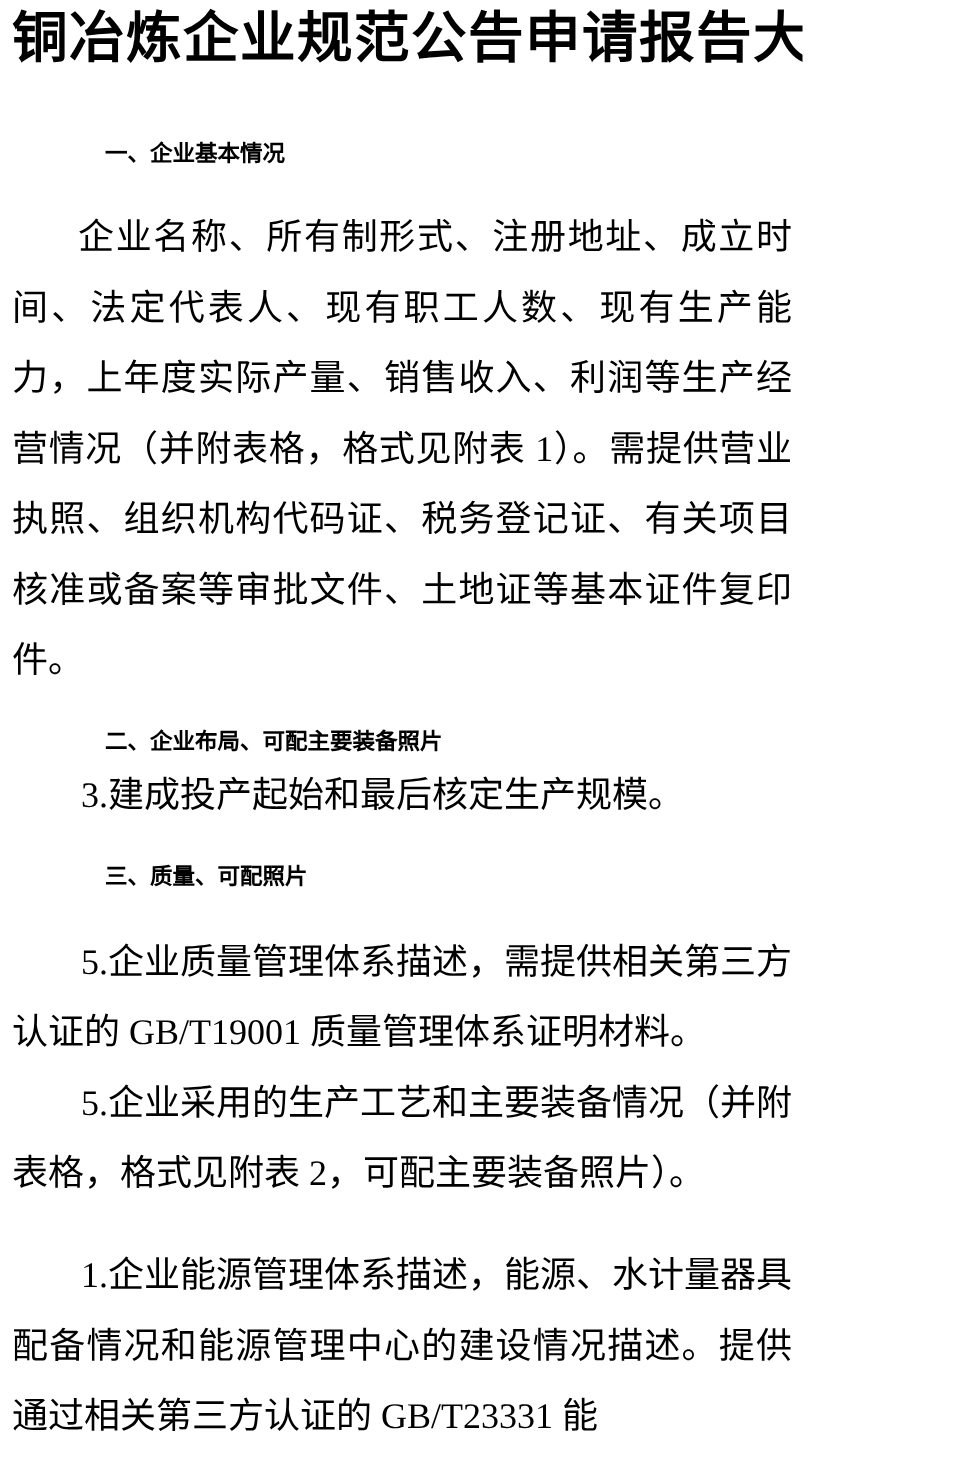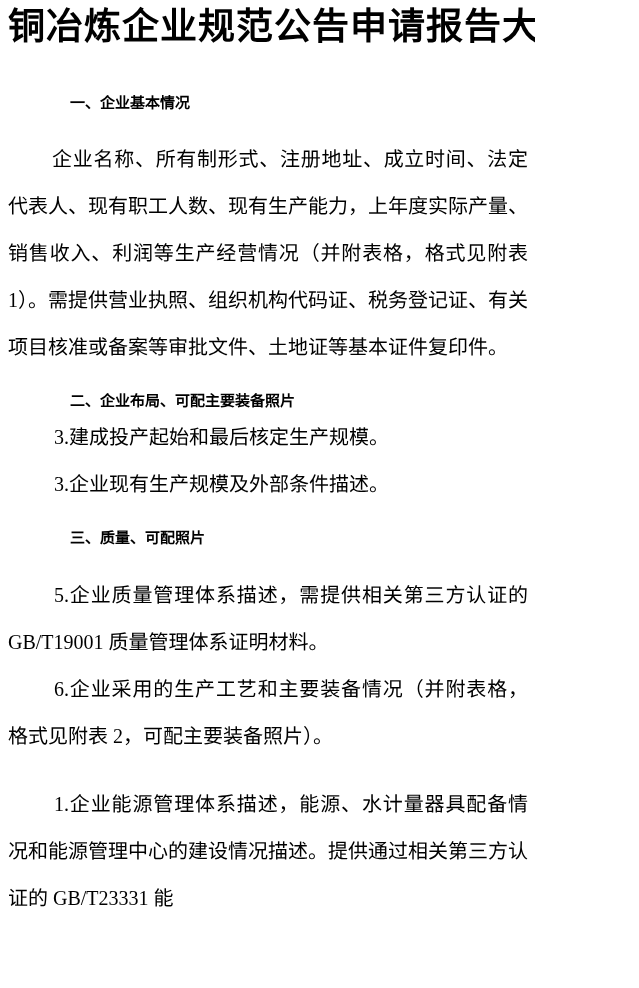--- a/index.html
+++ b/index.html
@@ -31,21 +31,21 @@
   .section h2 {
     margin: 17px 0 0 0;
     padding-left: 62px;
     font-size: 15px;
     font-weight: bold;
     line-height: 26px;
   }
   .section.first h2 { margin-top: 41px; }
   .para {
     margin: 0;
-    font-size: 20px;
+    font-size: 24px;
     line-height: 47px;
     text-align: justify;
     text-justify: inter-ideograph;
   }
   .para.lead { margin-top: 20px; text-indent: 44px; }
   .para.item { text-indent: 46px; }
   .para.item.gap { margin-top: 21px; }
 </style>
 </head>
 <body>
@@ -55,26 +55,25 @@
   <h1 class="title">铜冶炼企业规范公告申请报告大纲</h1>
 
   <section class="section first">
     <h2>一、企业基本情况</h2>
     <p class="para lead">企业名称、所有制形式、注册地址、成立时间、法定代表人、现有职工人数、现有生产能力，上年度实际产量、销售收入、利润等生产经营情况（并附表格，格式见附表 1）。需提供营业执照、组织机构代码证、税务登记证、有关项目核准或备案等审批文件、土地证等基本证件复印件。</p>
   </section>
 
   <section class="section">
     <h2>二、企业布局、可配主要装备照片</h2>
     <p class="para item">3.建成投产起始和最后核定生产规模。</p>
-    <p class="para item">3.企业现有生产规模及外部条件描述。</p>
   </section>
 
   <section class="section">
     <h2>三、质量、可配照片</h2>
     <p class="para item gap">5.企业质量管理体系描述，需提供相关第三方认证的 GB/T19001 质量管理体系证明材料。</p>
-    <p class="para item">6.企业采用的生产工艺和主要装备情况（并附表格，格式见附表 2，可配主要装备照片）。</p>
+    <p class="para item">5.企业采用的生产工艺和主要装备情况（并附表格，格式见附表 2，可配主要装备照片）。</p>
   </section>
 
   <section class="section">
     <p class="para item gap">1.企业能源管理体系描述，能源、水计量器具配备情况和能源管理中心的建设情况描述。提供通过相关第三方认证的 GB/T23331 能</p>
   </section>
 
 </div>
 
 </body></html>

